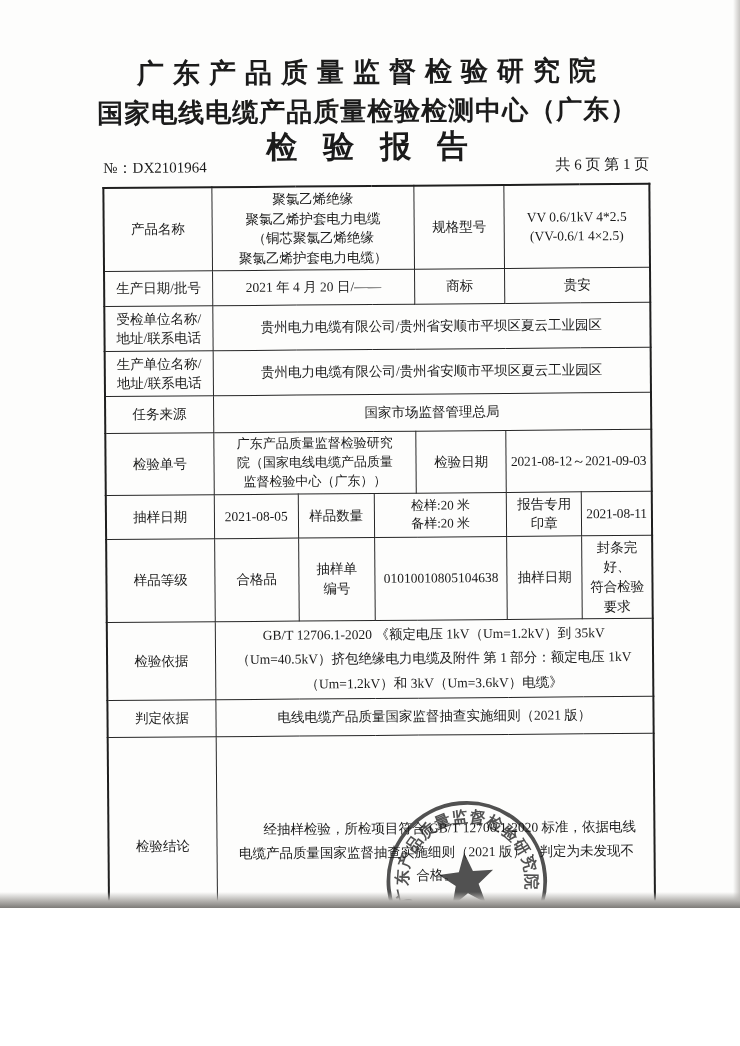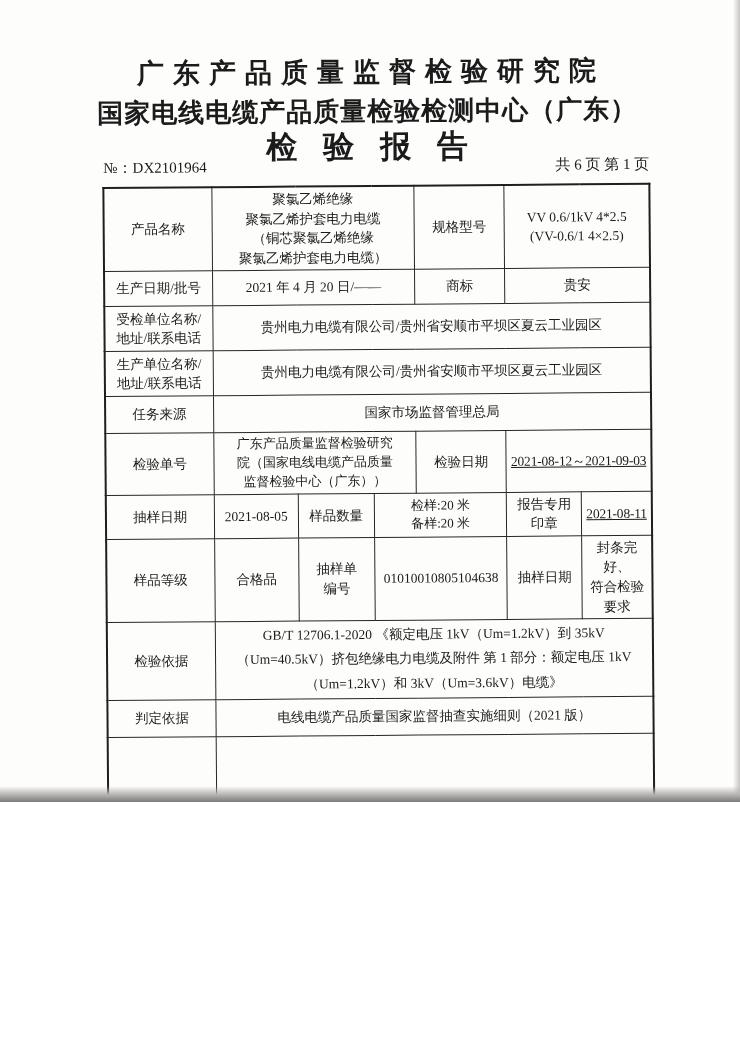--- a/index.html
+++ b/index.html
@@ -1,36 +1,36 @@
 <!DOCTYPE html>
 <html><head>
 <meta charset="utf-8">
 <style>
   html,body{margin:0;padding:0;}
-  .page{position:relative;width:740px;height:802px;background:#fdfdfc;overflow:hidden;
+  .page{position:relative;width:740px;height:908px;background:#fdfdfc;overflow:hidden;
         font-family:"Liberation Serif","DejaVu Serif",serif;color:#1b1b1b;}
   .doc{position:absolute;left:0;top:0;width:740px;height:1046px;transform:rotate(-0.45deg);}
   .org1{position:absolute;top:54px;left:0;right:0;text-align:center;font-size:27px;font-weight:bold;
         letter-spacing:9px;text-indent:9px;}
   .org2{position:absolute;top:94px;left:0;right:0;text-align:center;font-size:26px;font-weight:bold;
         letter-spacing:1px;text-indent:1px;}
   .rtitle{position:absolute;top:126px;left:0;right:0;text-align:center;font-size:31px;font-weight:bold;
         letter-spacing:26px;text-indent:26px;}
   .noline{position:absolute;top:157px;left:106px;width:546px;display:flex;justify-content:space-between;
         font-size:15px;}
   table.rpt{position:absolute;top:185px;left:105px;width:548px;border-collapse:collapse;
         border:2px solid #1f1f1f;table-layout:fixed;}
   table.rpt td{border:1.5px solid #272727;font-size:13.5px;text-align:center;vertical-align:middle;
         padding:2px 4px;line-height:1.45;overflow:visible;}
   td.lab{line-height:1.5;}
   td.lft{text-align:left;padding-left:10px;}
   .ml{white-space:pre-line;}
   td.small{font-size:12px;padding:2px 1px;}
   td.tiny{font-size:11.5px;padding:2px 1px;}
-  td.datecell{font-size:12px;letter-spacing:-0.2px;padding:2px 1px;text-decoration:underline;}
+  td.datecell{font-size:12px;letter-spacing:-0.2px;padding:2px 1px;}
   td.concl{position:relative;vertical-align:top;text-align:left;padding:0;}
   .concl-p{position:relative;z-index:2;margin:16px 12px 0 14px;text-indent:2em;line-height:1.75;
         font-size:13.5px;}
   .seal{position:absolute;left:163px;top:60px;z-index:1;opacity:0.88;transform:rotate(-5deg);}
   .side-note{position:absolute;left:328px;top:182px;font-size:13.5px;z-index:2;white-space:nowrap;margin-top:12px;}
   .issue-line{position:absolute;left:120px;top:190px;z-index:2;font-size:14px;white-space:nowrap;}
   .hand{display:inline-block;font-family:"DejaVu Sans",sans-serif;font-style:italic;font-size:21px;
         transform:rotate(-7deg) skewX(-8deg);margin:0 3px;position:relative;top:-2px;}
   .footer{position:absolute;top:952px;left:105px;width:560px;display:flex;justify-content:space-between;
         align-items:flex-start;font-size:16px;}

